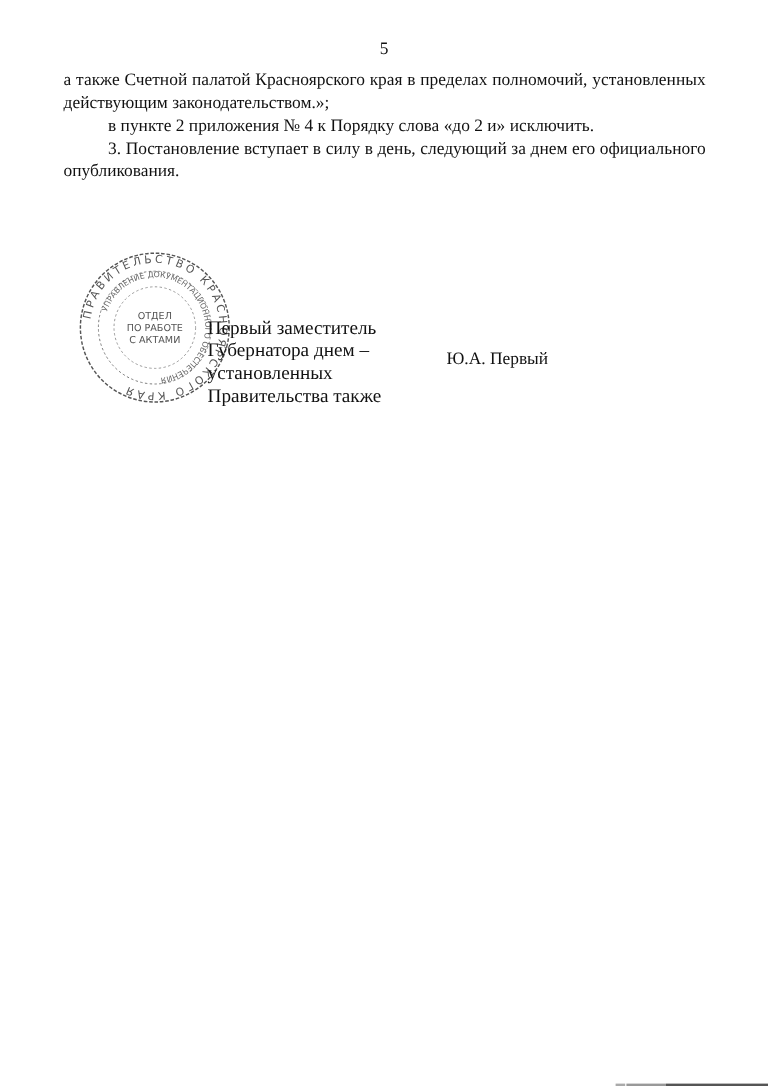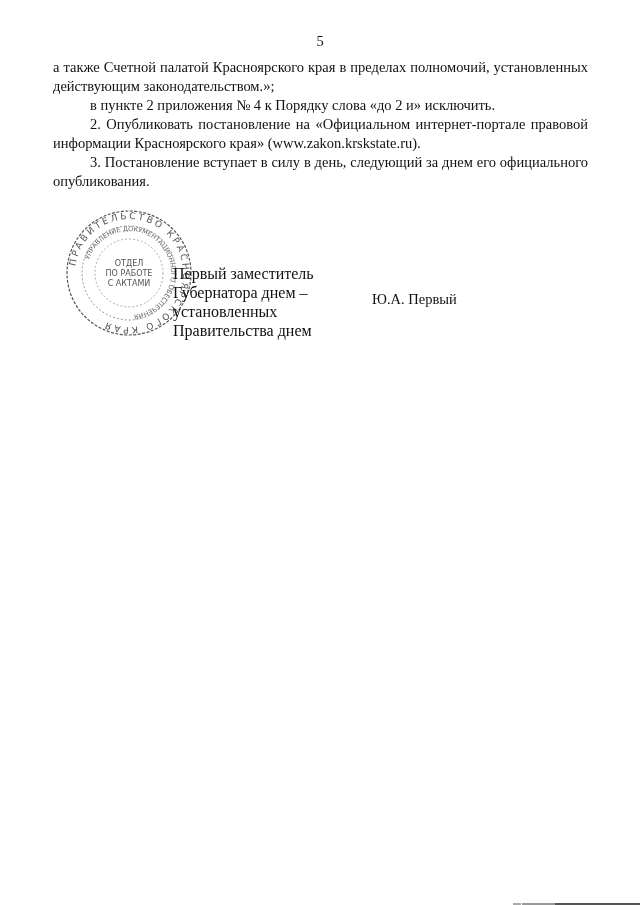--- a/index.html
+++ b/index.html
@@ -16,21 +16,20 @@
   .scan-line { position: absolute; top: 903px; height: 2px; }
 </style>
 </head>
 <body>
 
 <div class="page-num">5</div>
 
 <div class="body-text">
   <p class="p">а также Счетной палатой Красноярского края в пределах полномочий, установленных действующим законодательством.»;</p>
   <p class="p indent">в пункте 2 приложения № 4 к Порядку слова «до 2 и» исключить.</p>
-  <p class="p indent">2. Опубликовать постановление на «Официальном интернет-портале правовой информации Красноярского края» (www.zakon.krskstate.ru).</p>
   <p class="p indent">3. Постановление вступает в силу в день, следующий за днем его официального опубликования.</p>
 </div>
 
 <div class="stamp">
   <svg width="130" height="130" viewBox="0 0 130 130">
     <defs>
       <path id="outerArc" d="M65,65 m-54,0 a54,54 0 1,1 108,0 a54,54 0 1,1 -108,0"></path>
       <path id="innerArc" d="M65,65 m-42,0 a42,42 0 1,1 84,0 a42,42 0 1,1 -84,0"></path>
     </defs>
     <circle cx="65" cy="65" r="62" fill="none" stroke="#555" stroke-width="1.2" stroke-dasharray="3 1.5"></circle>
@@ -45,20 +44,20 @@
     <text x="65" y="58" text-anchor="middle" font-family="'DejaVu Sans', sans-serif" font-size="8" fill="#555">ОТДЕЛ</text>
     <text x="65" y="68" text-anchor="middle" font-family="'DejaVu Sans', sans-serif" font-size="8" fill="#555">ПО РАБОТЕ</text>
     <text x="65" y="78" text-anchor="middle" font-family="'DejaVu Sans', sans-serif" font-size="8" fill="#555">С АКТАМИ</text>
   </svg>
 </div>
 
 <div class="sig-title">
   <div>Первый заместитель</div>
   <div>Губернатора днем –</div>
   <div>установленных</div>
-  <div>Правительства днем</div>
+  <div>Правительства также</div>
 </div>
 
 <div class="sig-name">Ю.А. Первый</div>
 
 <div class="scan-line" style="left:513px;width:8px;background:#aaa;"></div>
 <div class="scan-line" style="left:522px;width:33px;background:#999;"></div>
 <div class="scan-line" style="left:555px;width:85px;background:#555;"></div>
 
 </body></html>

